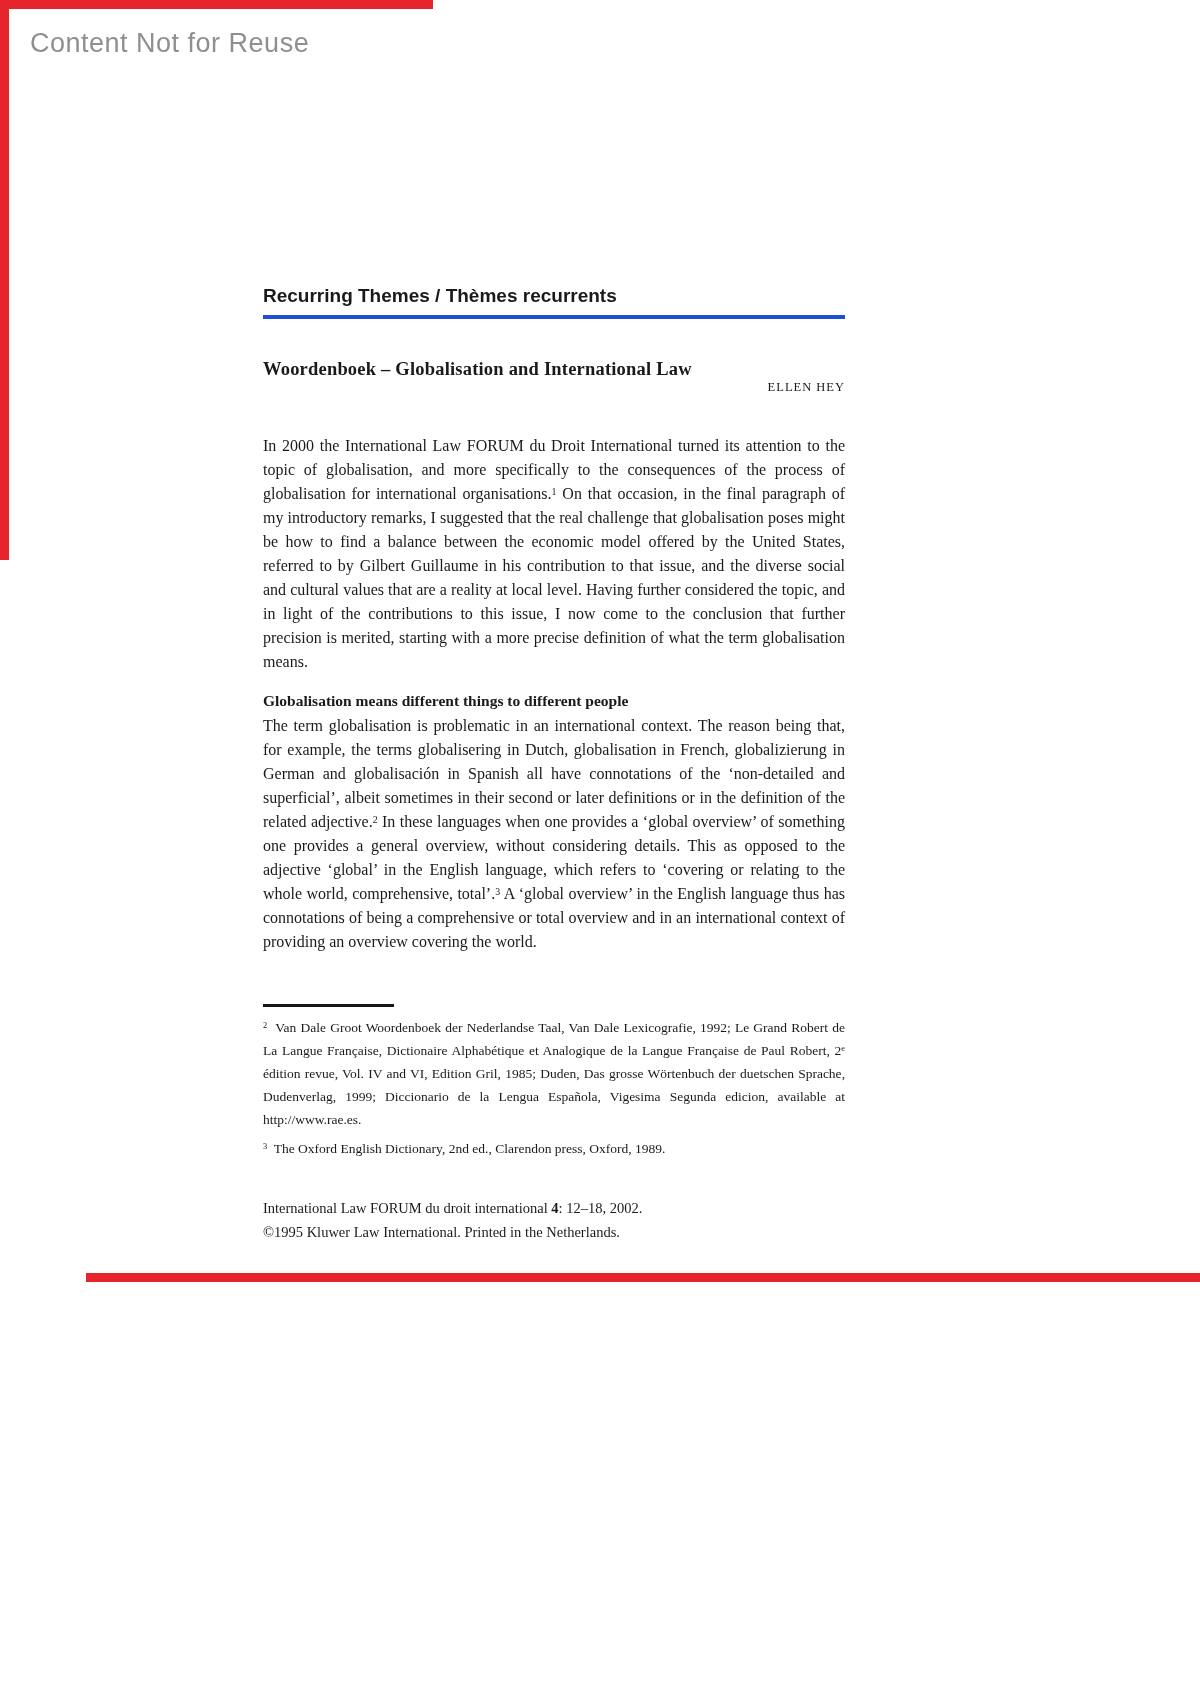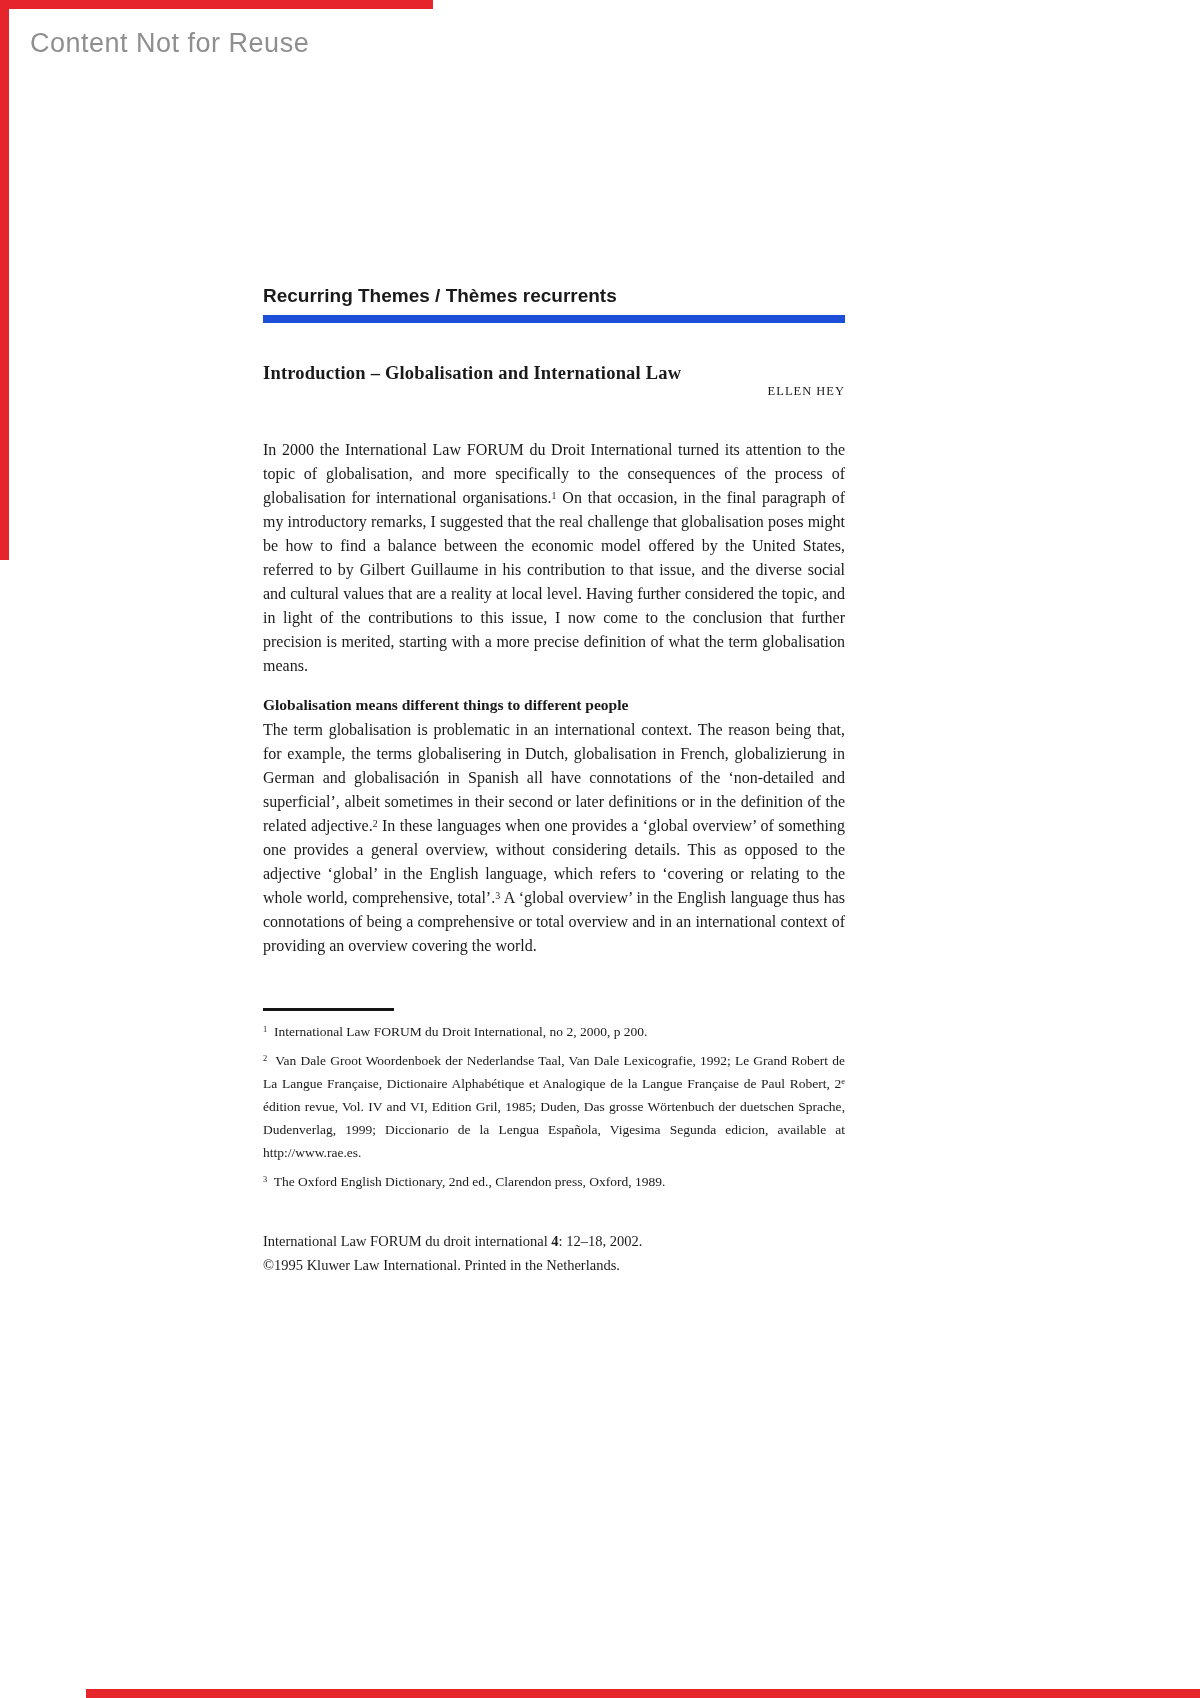--- a/index.html
+++ b/index.html
@@ -1,19 +1,19 @@
 <!DOCTYPE html>
 <html style="--accent_red: #e5242b; --watermark_gray: #8f8f8f;"><head>
 <meta charset="utf-8">
 <style>
   html, body { margin: 0; padding: 0; background: #ffffff; }
   .page {
     position: relative;
     width: 1200px;
-    height: 1698px;
+    height: 1282px;
     background: #ffffff;
     overflow: hidden;
     font-family: "Liberation Serif", serif;
     color: #1a1a1a;
   }
   
   .crop-top    { position: absolute; top: 0; left: 0; width: 433px; height: 9px; background: var(--accent_red, #e5242b); }
   .crop-left   { position: absolute; top: 0; left: 0; width: 9px; height: 560px; background: var(--accent_red, #e5242b); }
   .crop-bottom { position: absolute; bottom: 0; left: 86px; right: 0; height: 9px; background: var(--accent_red, #e5242b); }
 
@@ -26,21 +26,21 @@
 
   .content { position: absolute; left: 263px; top: 0; width: 582px; padding-top: 256px; }
 
   .page-number { font-size: 15px; }
 
   .section-header {
     margin-top: 29px;
     font-family: "Liberation Sans", sans-serif;
     font-size: 19px; font-weight: 700;
     padding-bottom: 8px;
-    border-bottom: 8px solid #1d4ed8;
+    border-bottom: 4px solid #1d4ed8;
   }
 
   .title { margin: 40px 0 0; font-size: 18.5px; font-weight: 700; letter-spacing: 0.2px; }
 
   .author { text-align: right; font-size: 12.5px; letter-spacing: 1px; }
 
   .body-para { margin: 39px 0 0; font-size: 16px; line-height: 24px; text-align: justify; }
 
   .subheading { margin: 18px 0 0; font-size: 15.5px; font-weight: 700; }
 
@@ -65,34 +65,33 @@
   <div class="crop-top"></div>
   <div class="crop-left"></div>
   <div class="crop-bottom"></div>
 
   <div class="watermark">Content Not for Reuse</div>
 
   <div class="content">
 
     <div class="section-header">Recurring Themes / Thèmes recurrents</div>
 
-    <h1 class="title">Introduction – Globalisation and International Law</h1>
+    <h1 class="title">Woordenboek – Globalisation and International Law</h1>
 
     <div class="author">ELLEN HEY</div>
 
     <p class="body-para"><span>In 2000 the </span><span class="run-em">International Law FORUM du Droit International</span><span> turned its attention to the topic of globalisation, and more specifically to the consequences of the process of globalisation for international organisations.</span><sup>1</sup><span> On that occasion, in the final paragraph of my introductory remarks, I suggested that the real challenge that globalisation poses might be how to find a balance between the economic model offered by the United States, referred to by Gilbert Guillaume in his contribution to that issue, and the diverse social and cultural values that are a reality at local level. Having further considered the topic, and in light of the contributions to this issue, I now come to the conclusion that further precision is merited, starting with a more precise definition of what the term </span><span class="run-em">globalisation</span><span> means.</span></p>
 
     <h2 class="subheading">Globalisation means different things to different people</h2>
 
     <p class="body-para para2"><span>The term </span><span class="run-em">globalisation</span><span> is problematic in an international context. The reason being that, for example, the terms </span><span class="run-em">globalisering</span><span> in Dutch, </span><span class="run-em">globalisation</span><span> in French, </span><span class="run-em">globalizierung</span><span> in German and </span><span class="run-em">globalisación</span><span> in Spanish all have connotations of the ‘non-detailed and superficial’, albeit sometimes in their second or later definitions or in the definition of the related adjective.</span><sup>2</sup><span> In these languages when one provides a ‘global overview’ of something one provides a general overview, without considering details. This as opposed to the adjective ‘global’ in the English language, which refers to ‘covering or relating to the whole world, comprehensive, total’.</span><sup>3</sup><span> A ‘global overview’ in the English language thus has connotations of being a comprehensive or total overview and in an international context of providing an overview covering the world.</span></p>
 
     <div class="fn-sep"></div>
 
     <div class="footnotes">
-      <p class="footnote"><sup>1</sup><span>&nbsp; </span><span class="run-em">International Law FORUM du Droit International</span><span>, no 2, 2000, p 200.</span></p>
       <p class="footnote"><sup>2</sup><span>&nbsp; </span><span class="run-em">Van Dale Groot Woordenboek der Nederlandse Taal</span><span>, Van Dale Lexicografie, 1992; </span><span class="run-em">Le Grand Robert de La Langue Française, Dictionaire Alphabétique et Analogique de la Langue Française de Paul Robert</span><span>, 2</span><sup>e</sup><span> édition revue, Vol. IV and VI, Edition Gril, 1985; </span><span class="run-em">Duden, Das grosse Wörtenbuch der duetschen Sprache</span><span>, Dudenverlag, 1999; Diccionario de la Lengua Española, Vigesima Segunda edicion, available at http://www.rae.es.</span></p>
       <p class="footnote"><sup>3</sup><span>&nbsp; The Oxford English Dictionary, 2nd ed., Clarendon press, Oxford, 1989.</span></p>
     </div>
 
     <div class="footer">
       <p class="footer-line"><span class="run-em">International Law FORUM du droit international</span><span>&nbsp;</span><span class="run-b">4</span><span>: 12–18, 2002.</span></p>
       <p class="footer-line">©1995 Kluwer Law International. Printed in the Netherlands.</p>
     </div>
   </div>
 </div>

